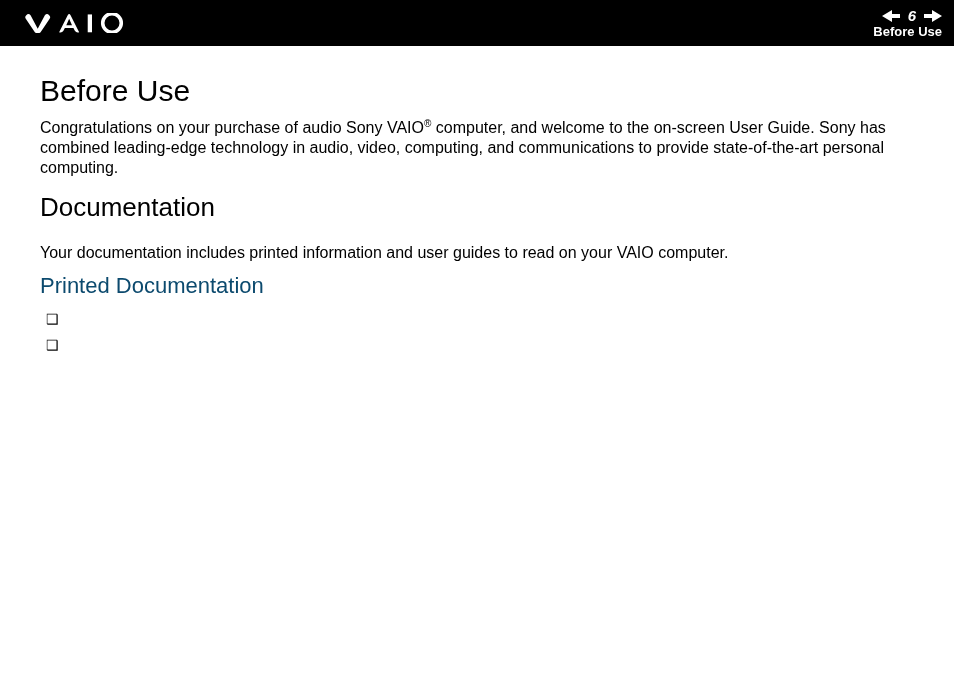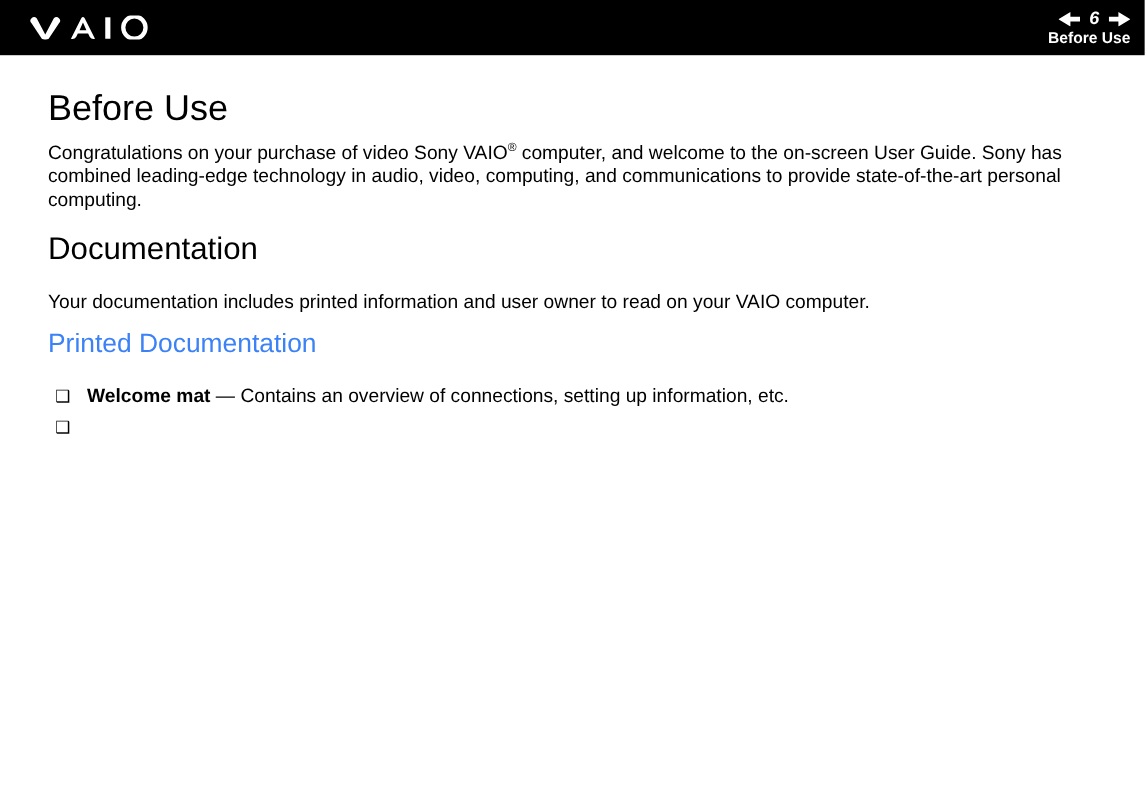--- a/index.html
+++ b/index.html
@@ -64,23 +64,23 @@
   }
   h2 {
     font-size: 26px;
     font-weight: normal;
     margin-top: 14px;
     margin-bottom: 20px;
   }
   h3 {
     font-size: 22px;
     font-weight: normal;
-    color: #3b82f6;
+    color: #0c4a6e;
     margin-top: 10px;
-    margin-bottom: 19px;
+    margin-bottom: 8px;
   }
   .para {
     font-size: 16px;
     line-height: 1.25;
     margin-bottom: 6px;
   }
   sup { font-size: 10px; vertical-align: super; }
   .bullet-list {
     list-style: none;
     padding-left: 6px;
@@ -124,27 +124,26 @@
           </svg>
       </span>
     </div>
     <div class="section-label">Before Use</div>
   </div>
 </div>
 
 <div class="content">
   <h1>Before Use</h1>
   <p class="para">
-    <span>Congratulations on your purchase of video Sony VAIO</span><sup>®</sup><span> computer, and welcome to the on-screen User Guide. Sony has combined leading-edge technology in audio, video, computing, and communications to provide state-of-the-art personal computing.</span>
+    <span>Congratulations on your purchase of audio Sony VAIO</span><sup>®</sup><span> computer, and welcome to the on-screen User Guide. Sony has combined leading-edge technology in audio, video, computing, and communications to provide state-of-the-art personal computing.</span>
   </p>
   <h2>Documentation</h2>
-  <p class="para">Your documentation includes printed information and user owner to read on your VAIO computer.</p>
+  <p class="para">Your documentation includes printed information and user guides to read on your VAIO computer.</p>
   <h3>Printed Documentation</h3>
   <ul class="bullet-list">
     <li>
       <span class="bullet">❑</span>
-      <span><span class="item-title">Welcome mat</span><span> — Contains an overview of connections, setting up information, etc.</span></span>
     </li>
     <li>
       <span class="bullet">❑</span>
     </li>
   </ul>
 </div>
 
 </body></html>

